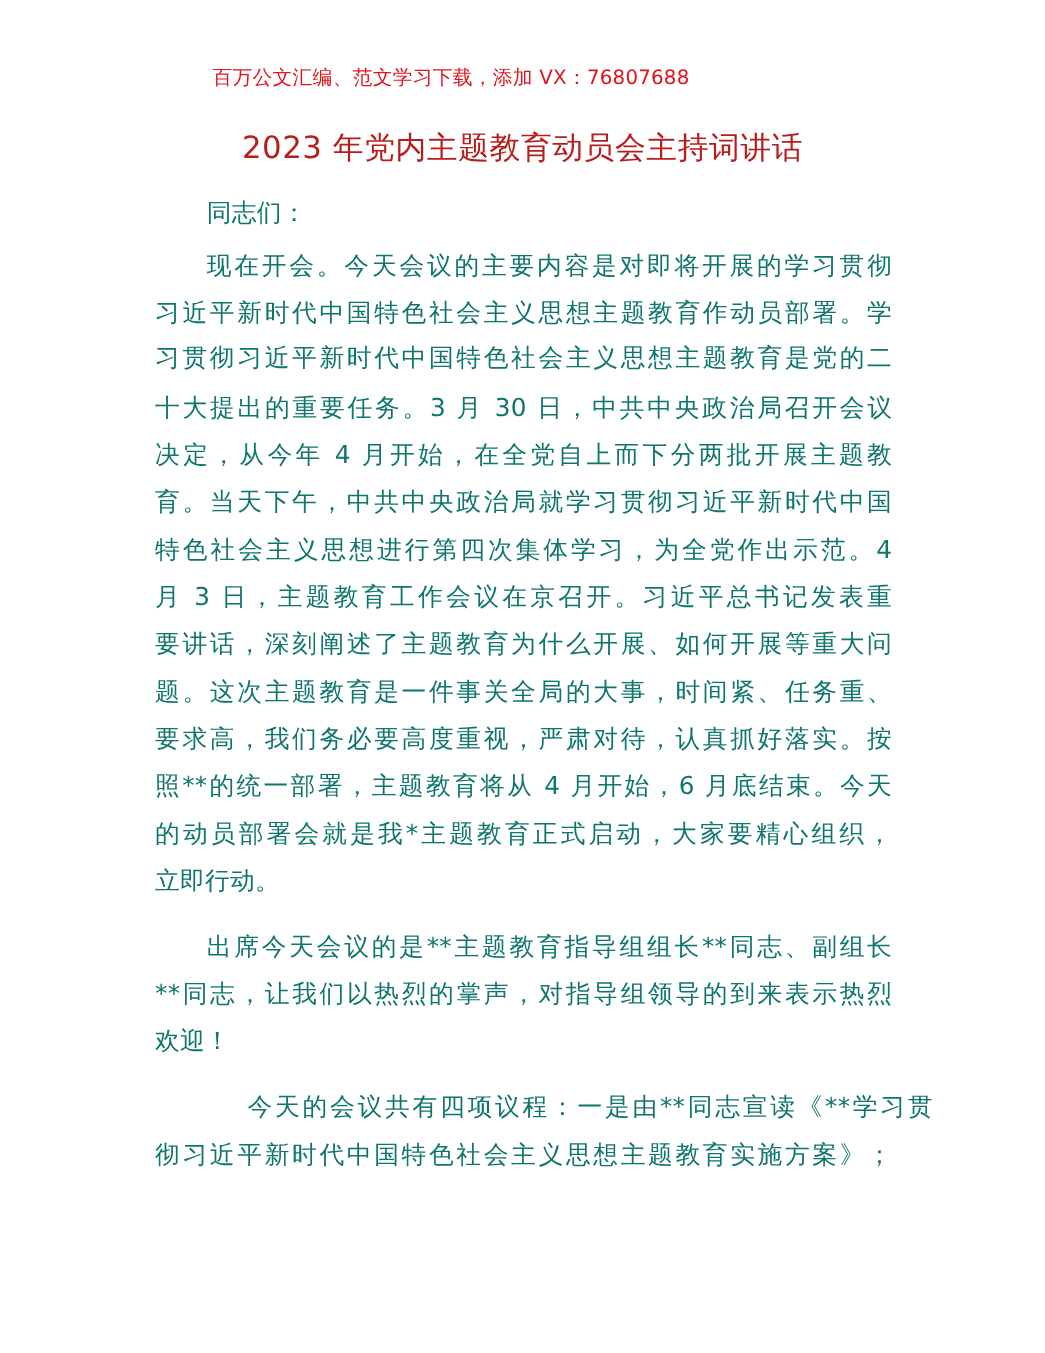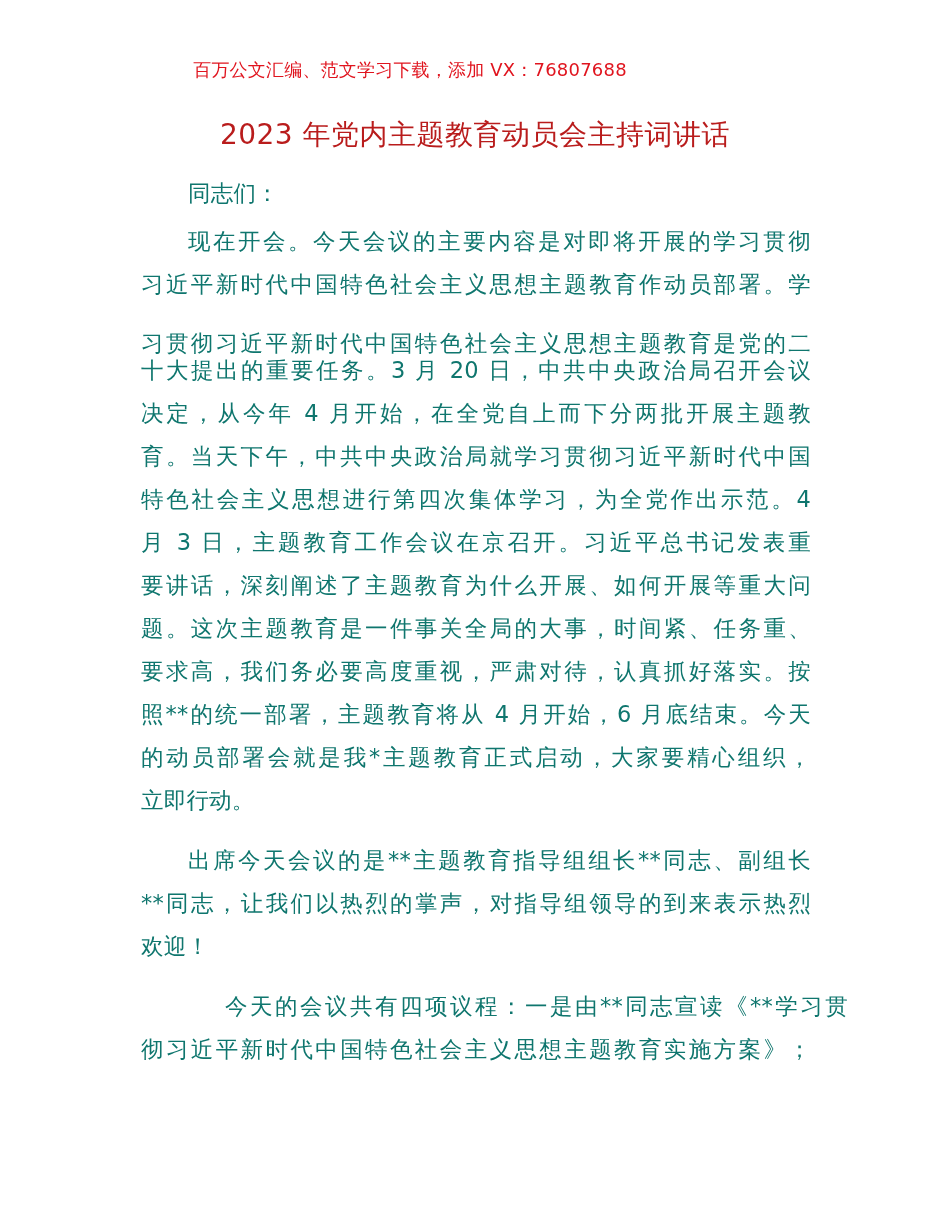--- a/index.html
+++ b/index.html
@@ -19,22 +19,22 @@
 
 <div class="watermark">百万公文汇编、范文学习下载，添加 VX：76807688</div>
 
 <div class="title">2023 年党内主题教育动员会主持词讲话</div>
 
 <div class="line indent" style="top:178px;">同志们：</div>
 
 <div>
   <div class="line indent justify" style="top:226px;">现在开会。今天会议的主要内容是对即将开展的学习贯彻</div>
   <div class="line justify" style="top:269px;">习近平新时代中国特色社会主义思想主题教育作动员部署。学</div>
-  <div class="line justify" style="top:328px;">习贯彻习近平新时代中国特色社会主义思想主题教育是党的二</div>
-  <div class="line justify" style="top:355px;">十大提出的重要任务。3 月 20 日，中共中央政治局召开会议</div>
+  <div class="line justify" style="top:310px;">习贯彻习近平新时代中国特色社会主义思想主题教育是党的二</div>
+  <div class="line justify" style="top:355px;">十大提出的重要任务。3 月 30 日，中共中央政治局召开会议</div>
   <div class="line justify" style="top:398px;">决定，从今年 4 月开始，在全党自上而下分两批开展主题教</div>
   <div class="line justify" style="top:441px;">育。当天下午，中共中央政治局就学习贯彻习近平新时代中国</div>
   <div class="line justify" style="top:484px;">特色社会主义思想进行第四次集体学习，为全党作出示范。4</div>
   <div class="line justify" style="top:527px;">月 3 日，主题教育工作会议在京召开。习近平总书记发表重</div>
   <div class="line justify" style="top:570px;">要讲话，深刻阐述了主题教育为什么开展、如何开展等重大问</div>
   <div class="line justify" style="top:613px;">题。这次主题教育是一件事关全局的大事，时间紧、任务重、</div>
   <div class="line justify" style="top:656px;">要求高，我们务必要高度重视，严肃对待，认真抓好落实。按</div>
   <div class="line justify" style="top:699px;">照**的统一部署，主题教育将从 4 月开始，6 月底结束。今天</div>
   <div class="line justify" style="top:742px;">的动员部署会就是我*主题教育正式启动，大家要精心组织，</div>
   <div class="line" style="top:785px;">立即行动。</div>

